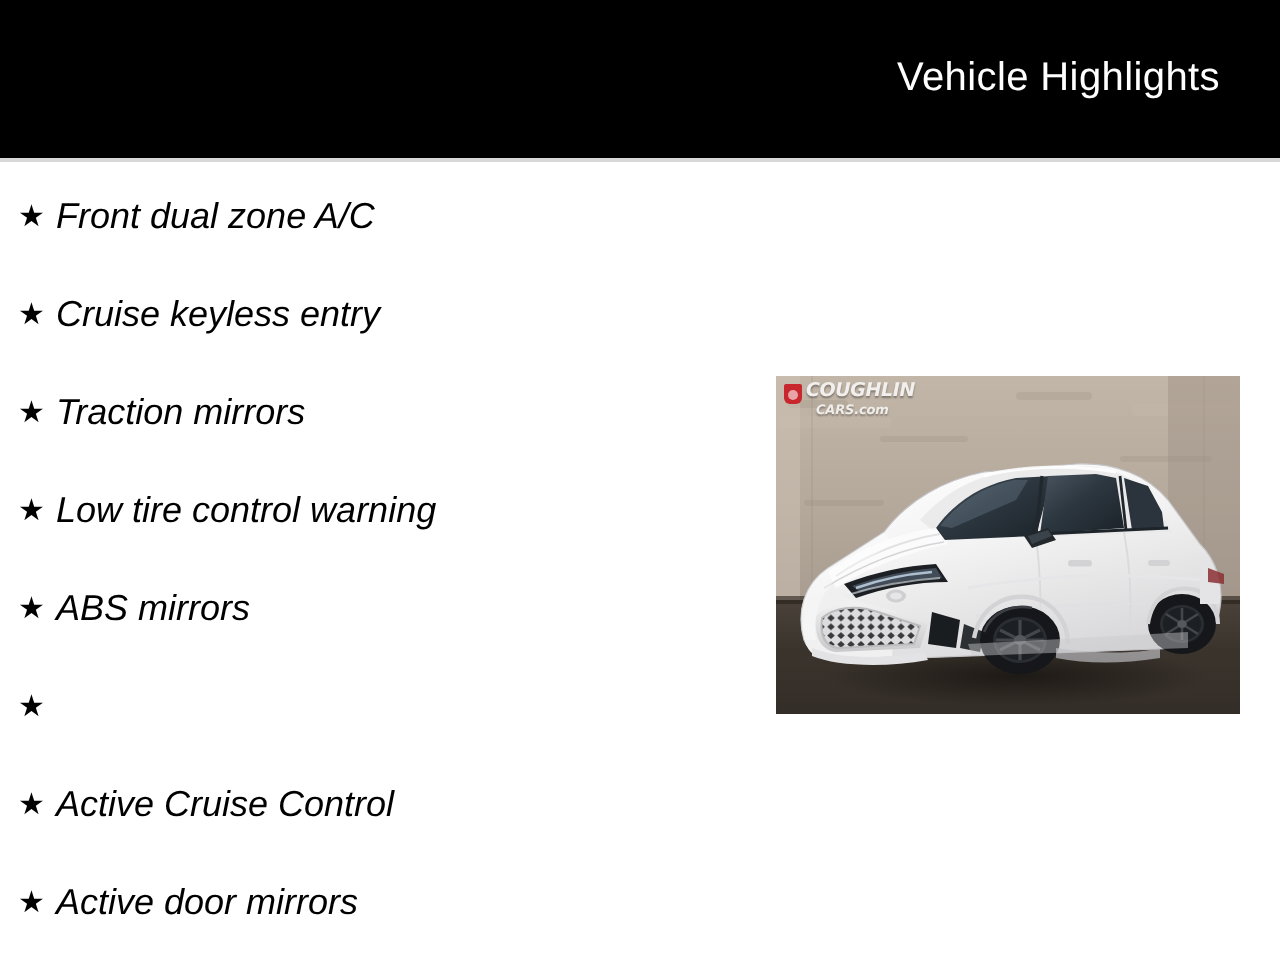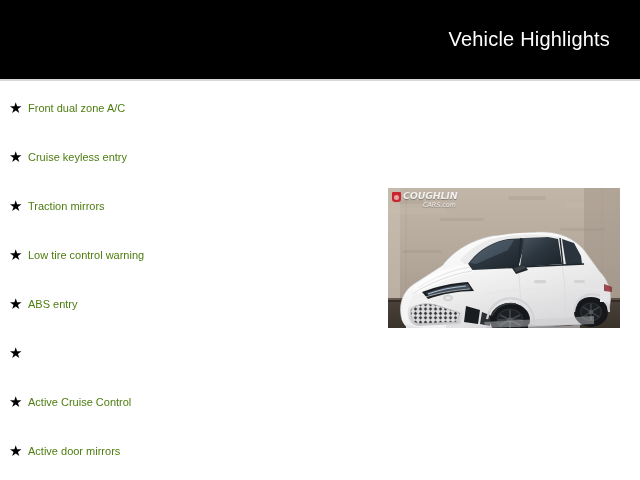--- a/index.html
+++ b/index.html
@@ -74,34 +74,35 @@
     display: inline-block;
     width: 19px;
     flex: 0 0 19px;
     color: #000000;
     font-size: 15px;
     line-height: 1;
     text-align: left;
     font-family: "DejaVu Sans", sans-serif;
   }
   .highlight-label {
-    color: #4d7c0f;
-    font-size: 11px;
+    color: #000000;
+    font-size: 18px;
     line-height: 1.1;
     white-space: nowrap;
     font-family: "Liberation Sans", sans-serif;
+    font-style: italic;
   }
 
   
   .vehicle-photo {
     position: absolute;
     left: 388px;
     top: 188px;
     width: 232px;
-    height: 140px;
+    height: 169px;
     overflow: hidden;
     background: #b9ada0;
   }
   .photo-svg {
     display: block;
     width: 232px;
     height: 172px;
   }
   .watermark {
     position: absolute;
@@ -140,26 +141,26 @@
     font-size: 9.5px;
     font-weight: bold;
     font-style: italic;
     color: #f2f0ee;
     letter-spacing: -0.2px;
     text-shadow: 0 1px 1px rgba(0,0,0,0.35);
   }
   .wm-line2 {
     font-family: "DejaVu Sans", sans-serif;
     font-size: 6.5px;
-    font-weight: normal;
+    font-weight: bold;
     font-style: italic;
     color: #efedea;
     letter-spacing: -0.1px;
     margin-top: 1px;
-    margin-left: 20px;
+    margin-left: 5px;
     text-shadow: 0 1px 1px rgba(0,0,0,0.3);
   }
 </style>
 </head>
 <body>
 
 <div class="page">
 
   <div class="header">
     <div class="header-title">Vehicle Highlights</div>
@@ -178,21 +179,21 @@
     <li class="highlight-item">
       <span class="bullet-star">★</span>
       <span class="highlight-label">Traction mirrors</span>
     </li>
     <li class="highlight-item">
       <span class="bullet-star">★</span>
       <span class="highlight-label">Low tire control warning</span>
     </li>
     <li class="highlight-item">
       <span class="bullet-star">★</span>
-      <span class="highlight-label">ABS entry</span>
+      <span class="highlight-label">ABS mirrors</span>
     </li>
     <li class="highlight-item">
       <span class="bullet-star">★</span>
     </li>
     <li class="highlight-item">
       <span class="bullet-star">★</span>
       <span class="highlight-label">Active Cruise Control</span>
     </li>
     <li class="highlight-item">
       <span class="bullet-star">★</span>

